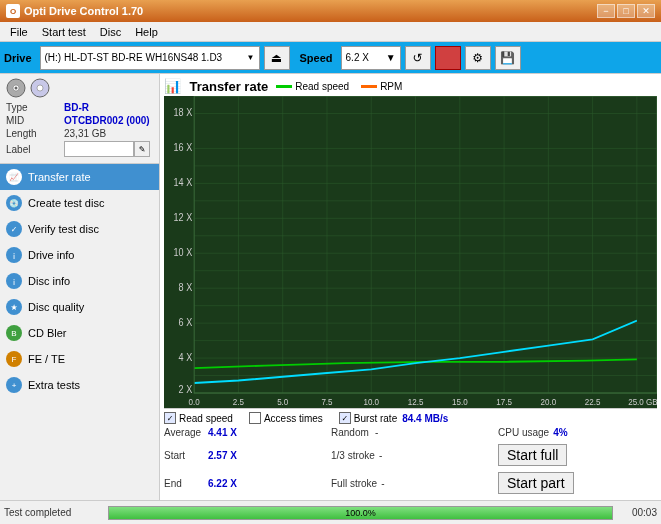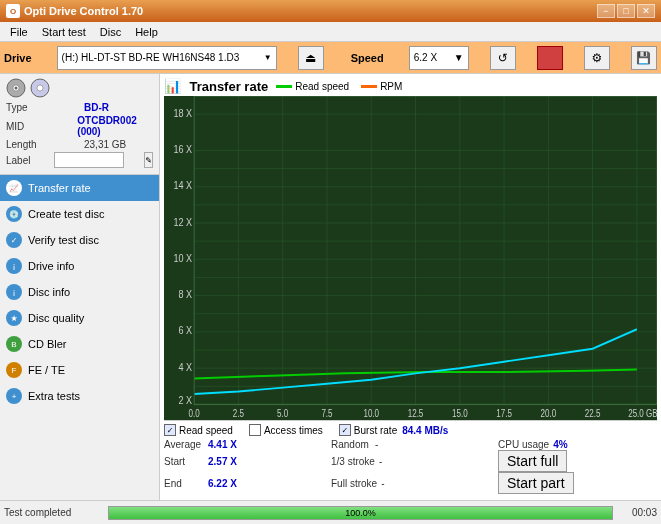--- a/index.html
+++ b/index.html
@@ -33,28 +33,27 @@
       gap: 2px;
     }
     .menu-item {
       padding: 2px 6px;
       cursor: pointer;
       font-size: 11px;
     }
 
     
     .toolbar {
-      background: #fdba74;
+      background: #0ea5e9;
       height: 32px;
       display: flex;
       align-items: center;
       padding: 2px 4px;
       border-bottom: 1px solid #ccc;
       gap: 4px;
-      justify-content: space-between;
     }
     .toolbar-label { font-size: 11px; font-weight: bold; margin-right: 4px; }
     .drive-select {
       height: 24px;
       border: 1px solid #999;
       background: white;
       padding: 0 4px;
       font-size: 10px;
       min-width: 220px;
       display: flex;
@@ -86,21 +85,21 @@
       padding: 4px 6px;
       border-bottom: 1px solid #ccc;
     }
     .disc-header {
       display: flex;
       align-items: center;
       margin-bottom: 4px;
       gap: 4px;
     }
     .disc-icon { width: 20px; height: 20px; }
-    .disc-row { display: flex; align-items: center; margin-bottom: 2px; font-size: 10px; gap: 20px; }
+    .disc-row { display: flex; align-items: center; margin-bottom: 2px; font-size: 10px; }
     .disc-label { width: 58px; color: #333; }
     .disc-value { color: #0000cc; font-weight: bold; }
     .disc-value-normal { color: #333; }
     .label-input { width: 70px; height: 16px; border: 1px solid #aaa; background: white; font-size: 10px; }
     .label-btn { width: 16px; height: 16px; border: 1px solid #aaa; background: #f0f0f0; display: flex; align-items: center; justify-content: center; font-size: 8px; cursor: pointer; }
 
     
     .nav-item {
       display: flex;
       align-items: center;
@@ -169,21 +168,21 @@
       align-items: center;
     }
     .checkbox-item { display: flex; align-items: center; gap: 3px; cursor: pointer; }
     .checkbox-box { width: 12px; height: 12px; border: 1px solid #666; background: white; display: flex; align-items: center; justify-content: center; font-size: 8px; }
     .checkbox-checked { background: #e0e8ff; }
     .burst-value { color: #0000cc; font-weight: bold; margin-left: 2px; }
 
     .stats-grid {
       display: grid;
       grid-template-columns: 1fr 1fr 1fr;
-      gap: 0 8px;
+      gap: 6px 8px;
       font-size: 10px;
       margin-bottom: 2px;
     }
     .stat-row { display: flex; align-items: center; gap: 4px; }
     .stat-label { color: #333; min-width: 40px; }
     .stat-value { color: #0000cc; font-weight: bold; }
     .stat-value-dash { color: #333; }
     .stat-btn {
       padding: 2px 8px;
       background: #f0f0f0;

